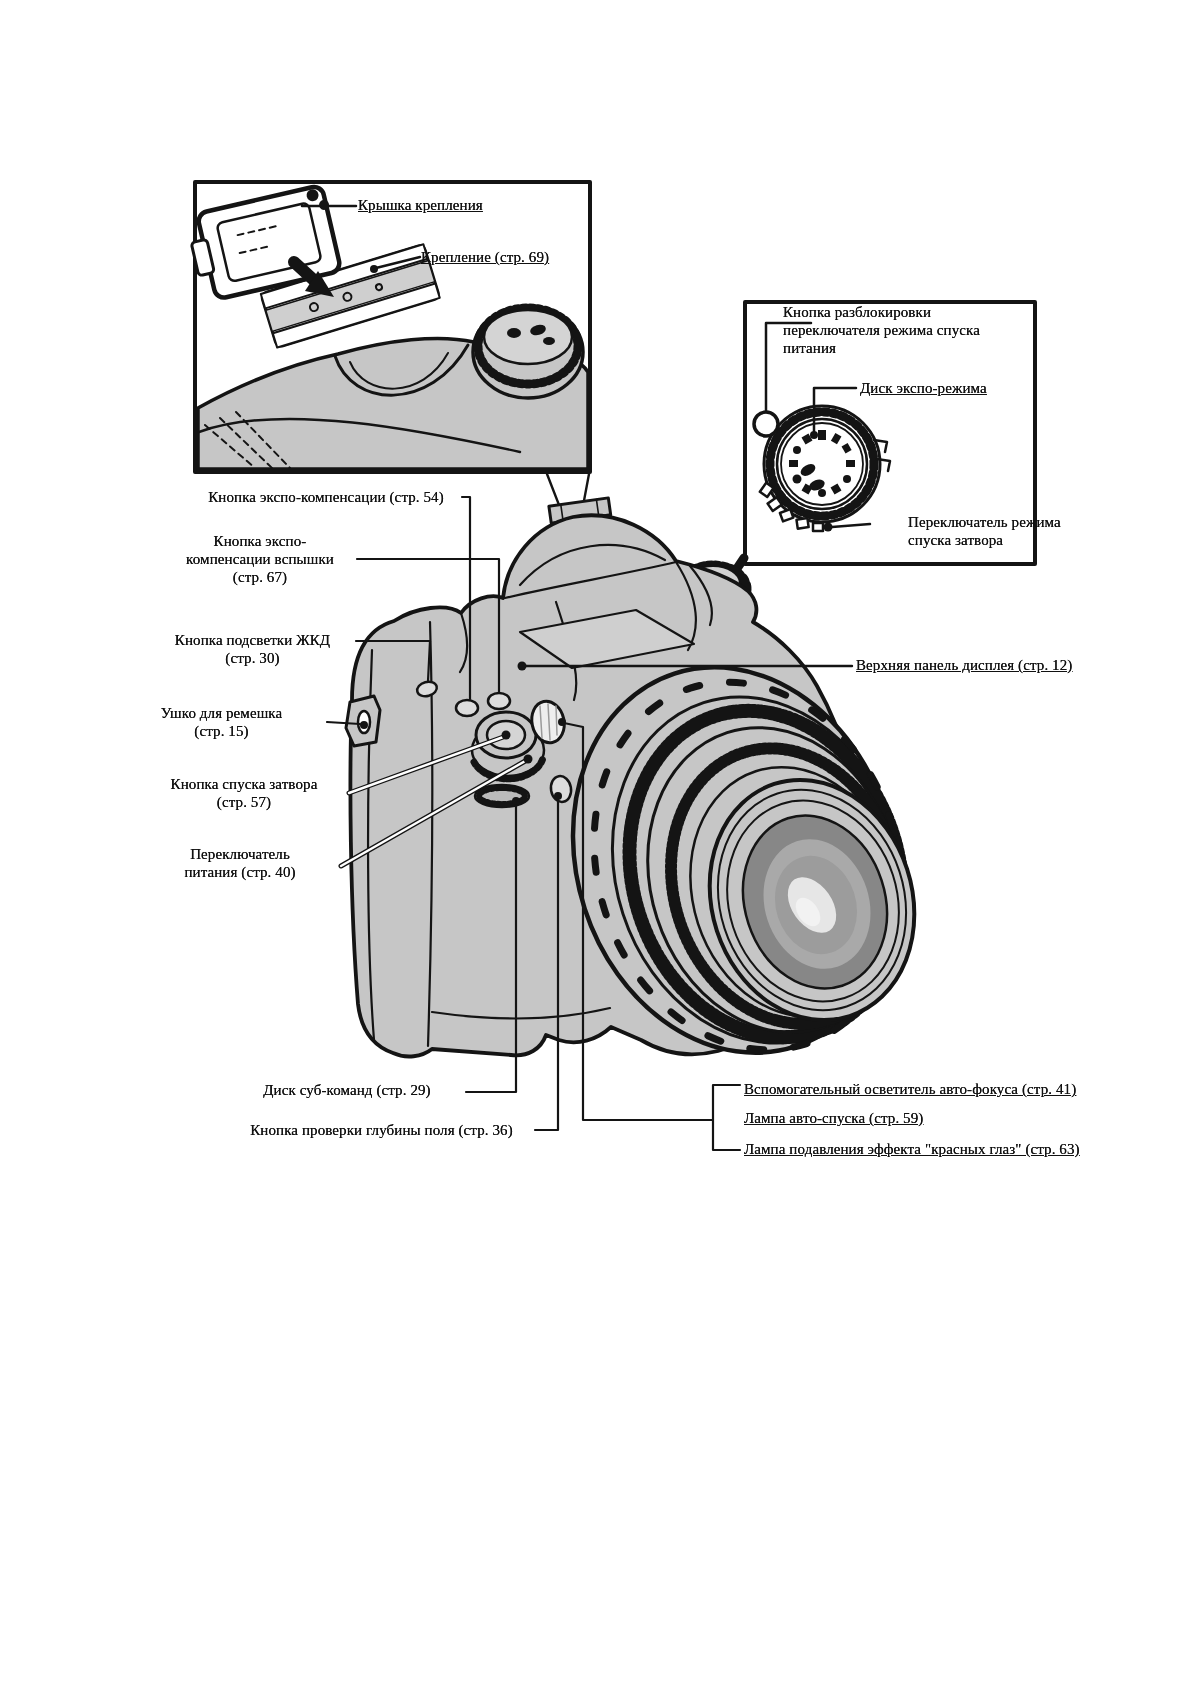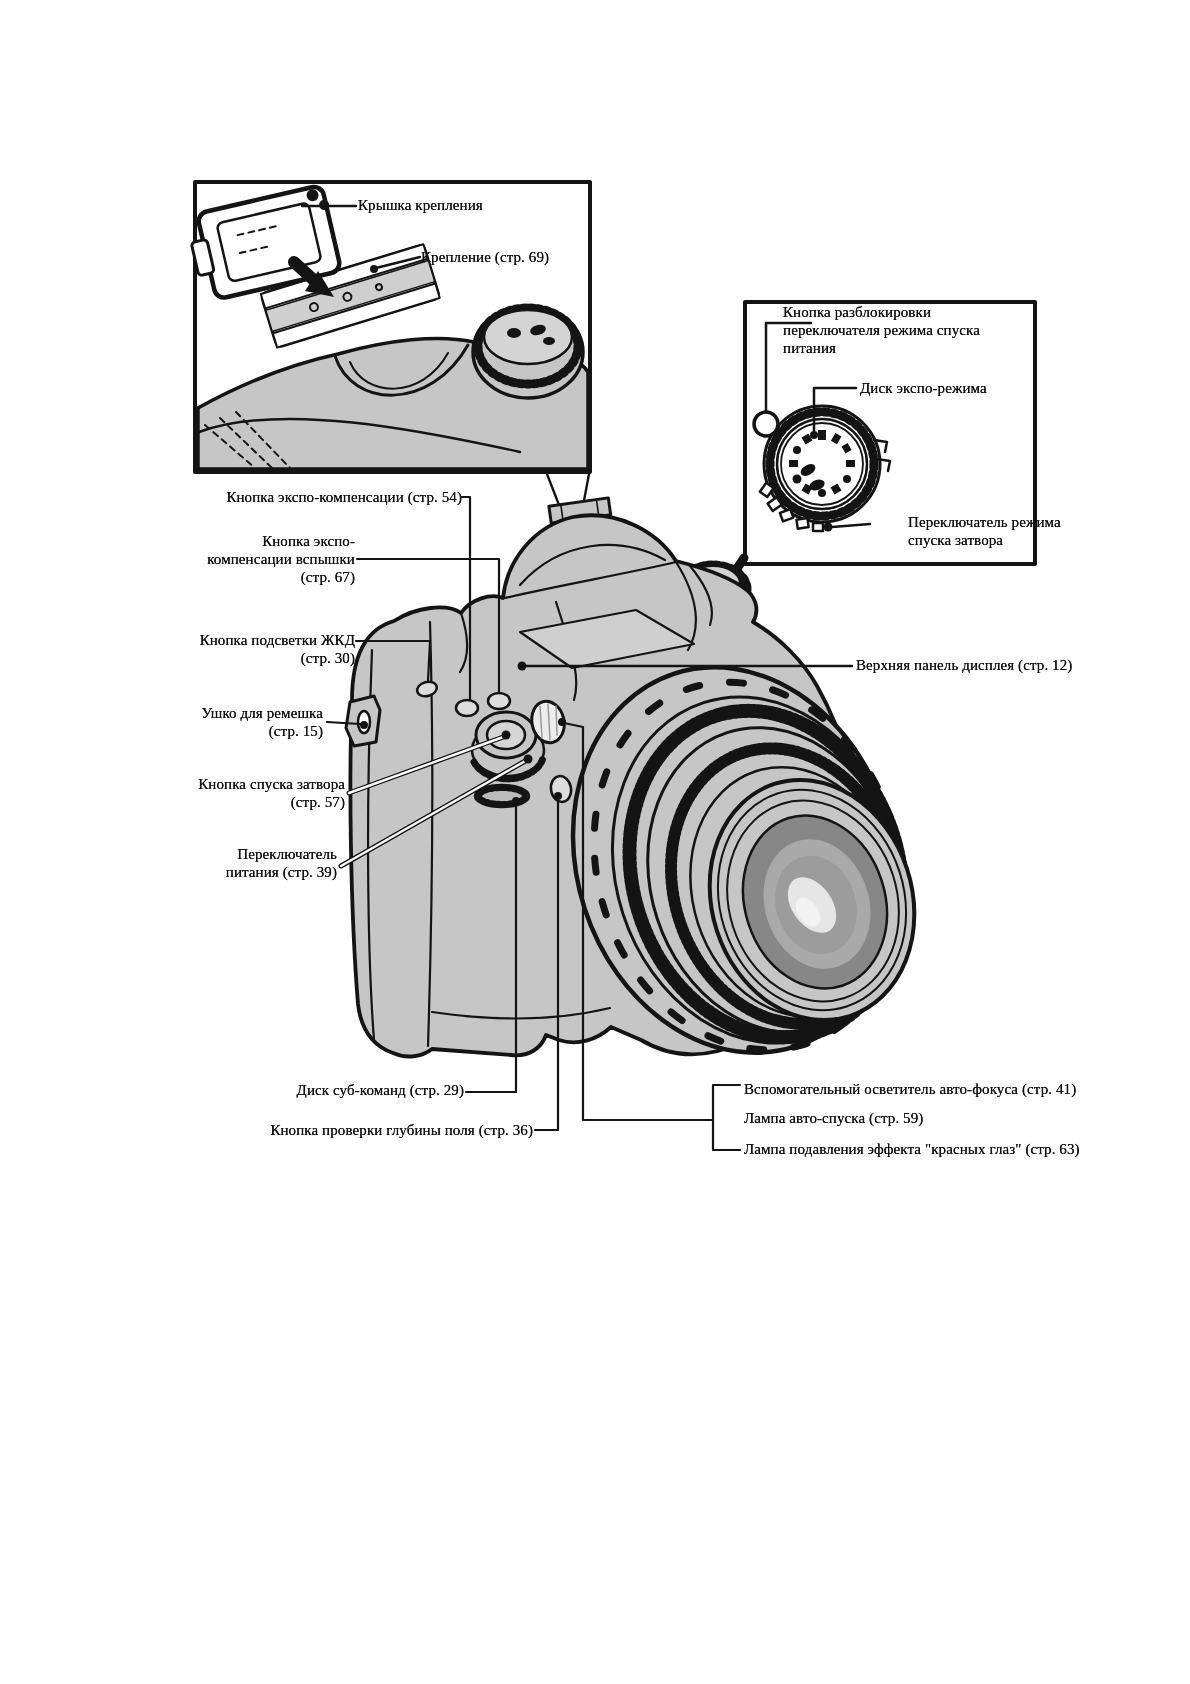--- a/index.html
+++ b/index.html
@@ -1,23 +1,23 @@
 <!DOCTYPE html>
 <html><head>
 <meta charset="utf-8">
 <style>
   html,body{margin:0;padding:0;background:#ffffff;}
   #page{position:relative;width:1190px;height:1684px;background:#ffffff;overflow:hidden;
         font-family:"Liberation Serif","DejaVu Serif",serif;color:#141414;}
   #art{position:absolute;left:0;top:0;}
   .lbl{position:absolute;font-size:15px;line-height:18px;color:#111;
        text-shadow:0 0 0.5px #111;letter-spacing:0.1px;}
-  .r{text-align:right;}
+  .r{text-align:center;}
   .c{text-align:left;}
-  .nw{white-space:nowrap;}
+  .nw{white-space:nowrap;text-decoration:underline;}
 </style>
 </head>
 <body>
 
 <div id="page">
 
 <svg id="art" width="1190" height="1684" viewBox="0 0 1190 1684" stroke-linecap="round" stroke-linejoin="round">
 
   <g fill="none" stroke="#141414">
     <rect x="195" y="182" width="395" height="290" fill="#ffffff" stroke-width="4"></rect>
@@ -245,21 +245,21 @@
   <div>(стр. 15)</div>
 </div>
 
 <div class="lbl r" style="left:143px;top:775px;width:202px">
   <div>Кнопка спуска затвора</div>
   <div>(стр. 57)</div>
 </div>
 
 <div class="lbl r" style="left:143px;top:845px;width:194px">
   <div>Переключатель</div>
-  <div>питания (стр. 39)</div>
+  <div>питания (стр. 40)</div>
 </div>
 
 <div class="lbl r" style="left:230px;top:1081px;width:234px">
   <div>Диск суб-команд (стр. 29)</div>
 </div>
 
 <div class="lbl r" style="left:230px;top:1121px;width:303px">
   <div>Кнопка проверки глубины поля (стр. 36)</div>
 </div>
 

